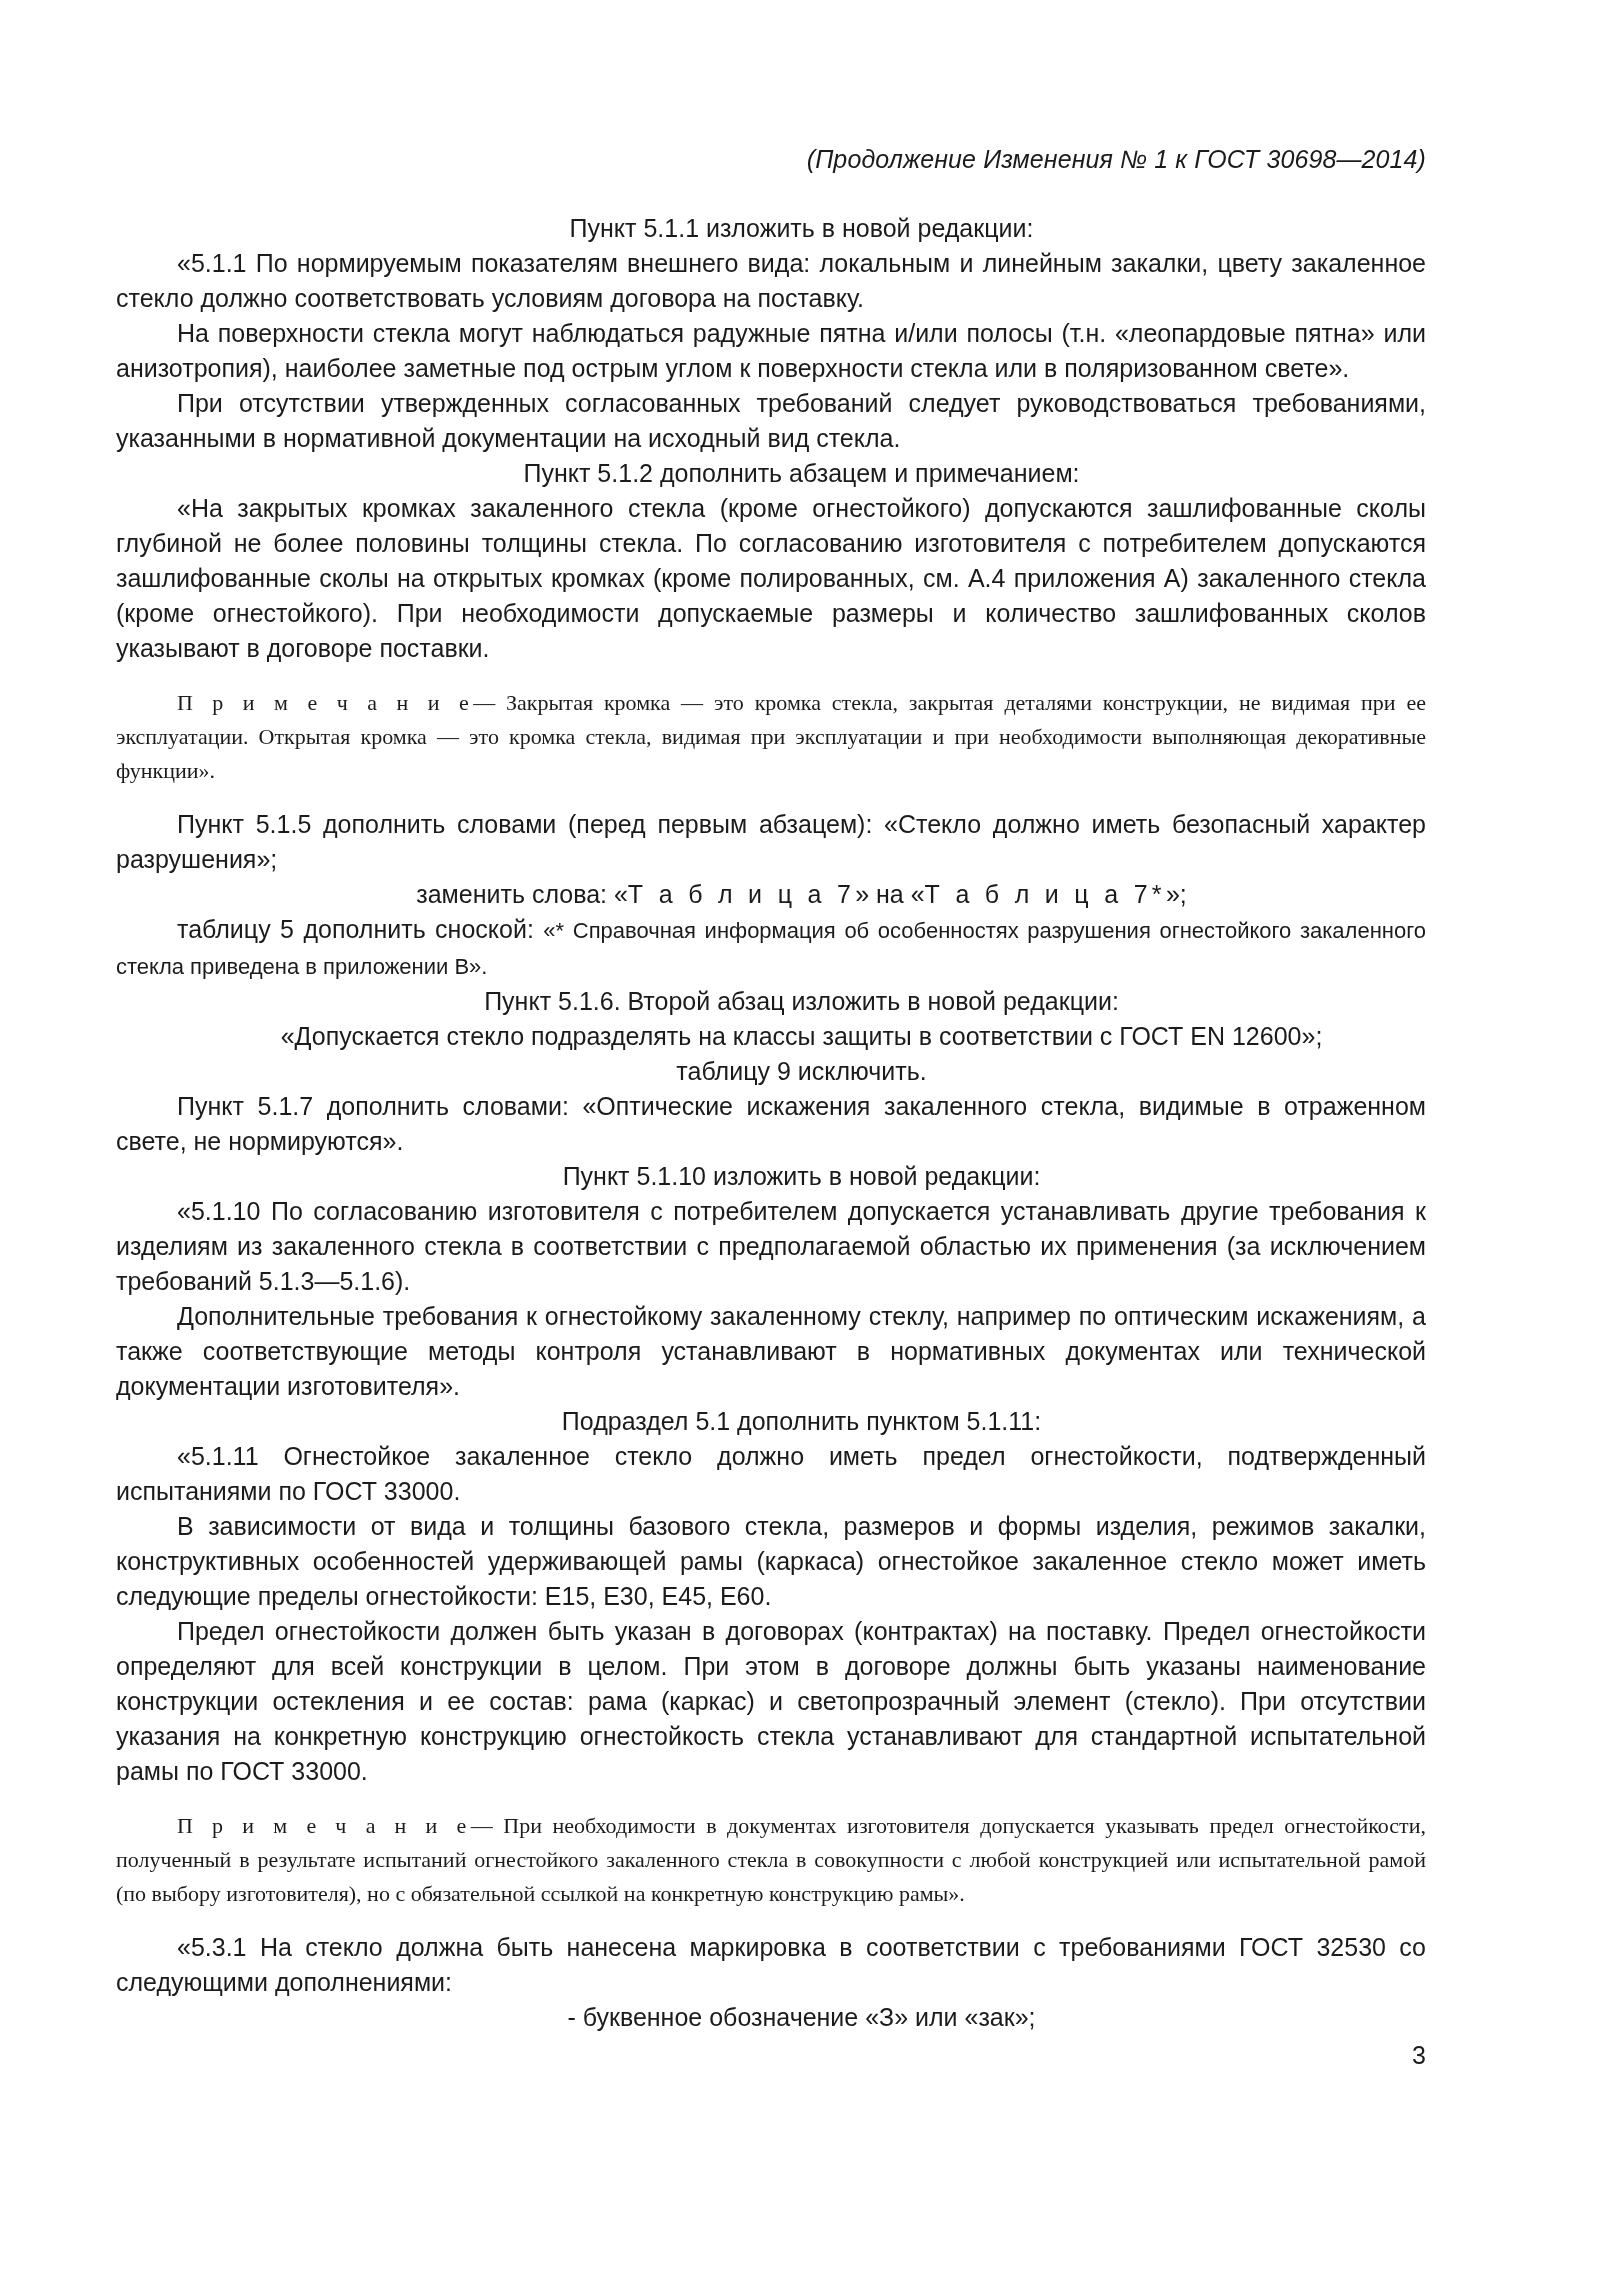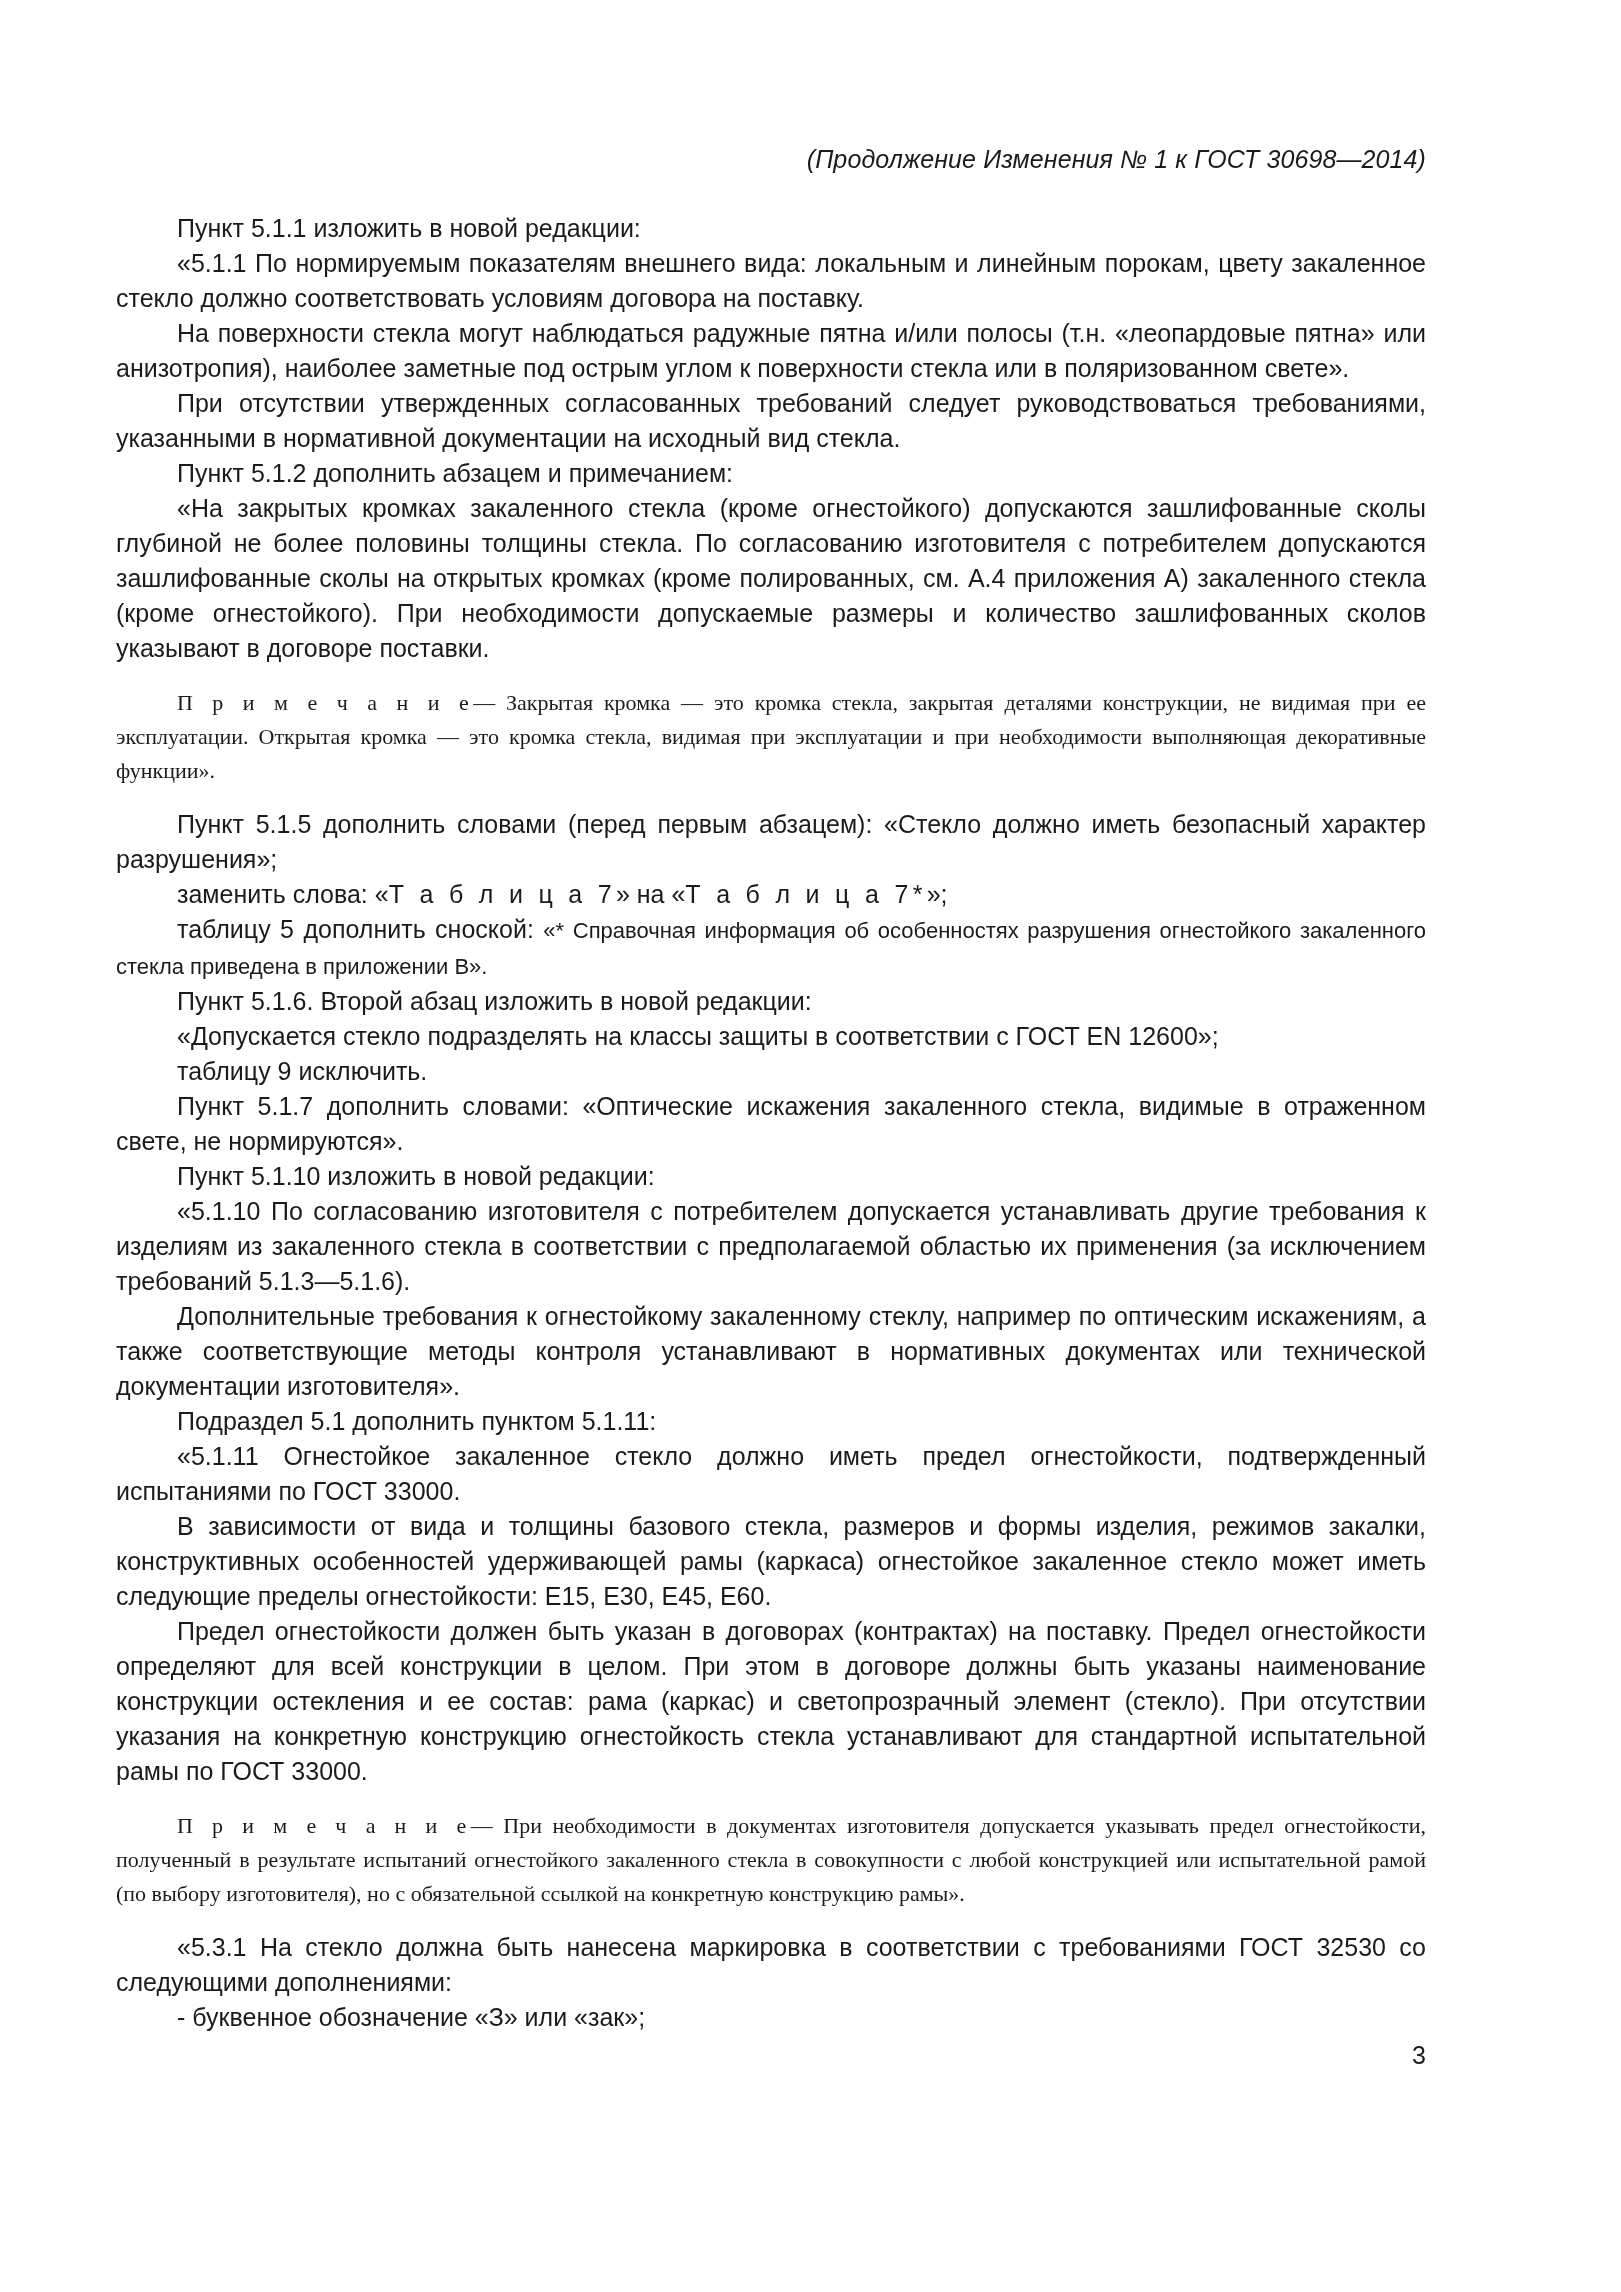--- a/index.html
+++ b/index.html
@@ -44,21 +44,21 @@
   }
   p {
     margin: 0;
     font-size: 25px;
     line-height: 35px;
     text-align: justify;
     text-justify: inter-word;
     text-indent: 61px;
     hyphens: manual;
   }
-  p.left { text-align: left; }
+  p.left { text-align: center; }
   
   p.note {
     font-size: 22px;
     line-height: 34px;
     text-indent: 61px;
     text-align: justify;
     font-family: Liberation Serif, serif;
   }
   .gap-note-before { margin-top: 19.6px; }
   .gap-note-after  { margin-bottom: 19.6px; }
@@ -82,21 +82,21 @@
 
 <div class="page">
   <div class="content">
 
     <div class="header-line">(Продолжение Изменения № 1 к ГОСТ 30698—2014)</div>
 
     <div class="body-block">
 
       <p class="left">Пункт 5.1.1 изложить в новой редакции:</p>
 
-      <p>«5.1.1 По нормируемым показателям внешнего вида: локальным и линейным порокам, цвету закаленное стекло должно соответствовать условиям договора на поставку.</p>
+      <p>«5.1.1 По нормируемым показателям внешнего вида: локальным и линейным закалки, цвету закаленное стекло должно соответствовать условиям договора на поставку.</p>
 
       <p>На поверхности стекла могут наблюдаться радужные пятна и/или полосы (т.н. «леопардовые пятна» или анизотропия), наиболее заметные под острым углом к поверхности стекла или в поляризованном свете».</p>
 
       <p>При отсутствии утвержденных согласованных требований следует руководствоваться требованиями, указанными в нормативной документации на исходный вид стекла.</p>
 
       <p class="left">Пункт 5.1.2 дополнить абзацем и примечанием:</p>
 
       <p>«На закрытых кромках закаленного стекла (кроме огнестойкого) допускаются зашлифованные сколы глубиной не более половины толщины стекла. По согласованию изготовителя с потребителем допускаются зашлифованные сколы на открытых кромках (кроме полированных, см. А.4 приложения А) закаленного стекла (кроме огнестойкого). При необходимости допускаемые размеры и количество зашлифованных сколов указывают в договоре поставки.</p>
 
       <p class="note gap-note-before gap-note-after">

